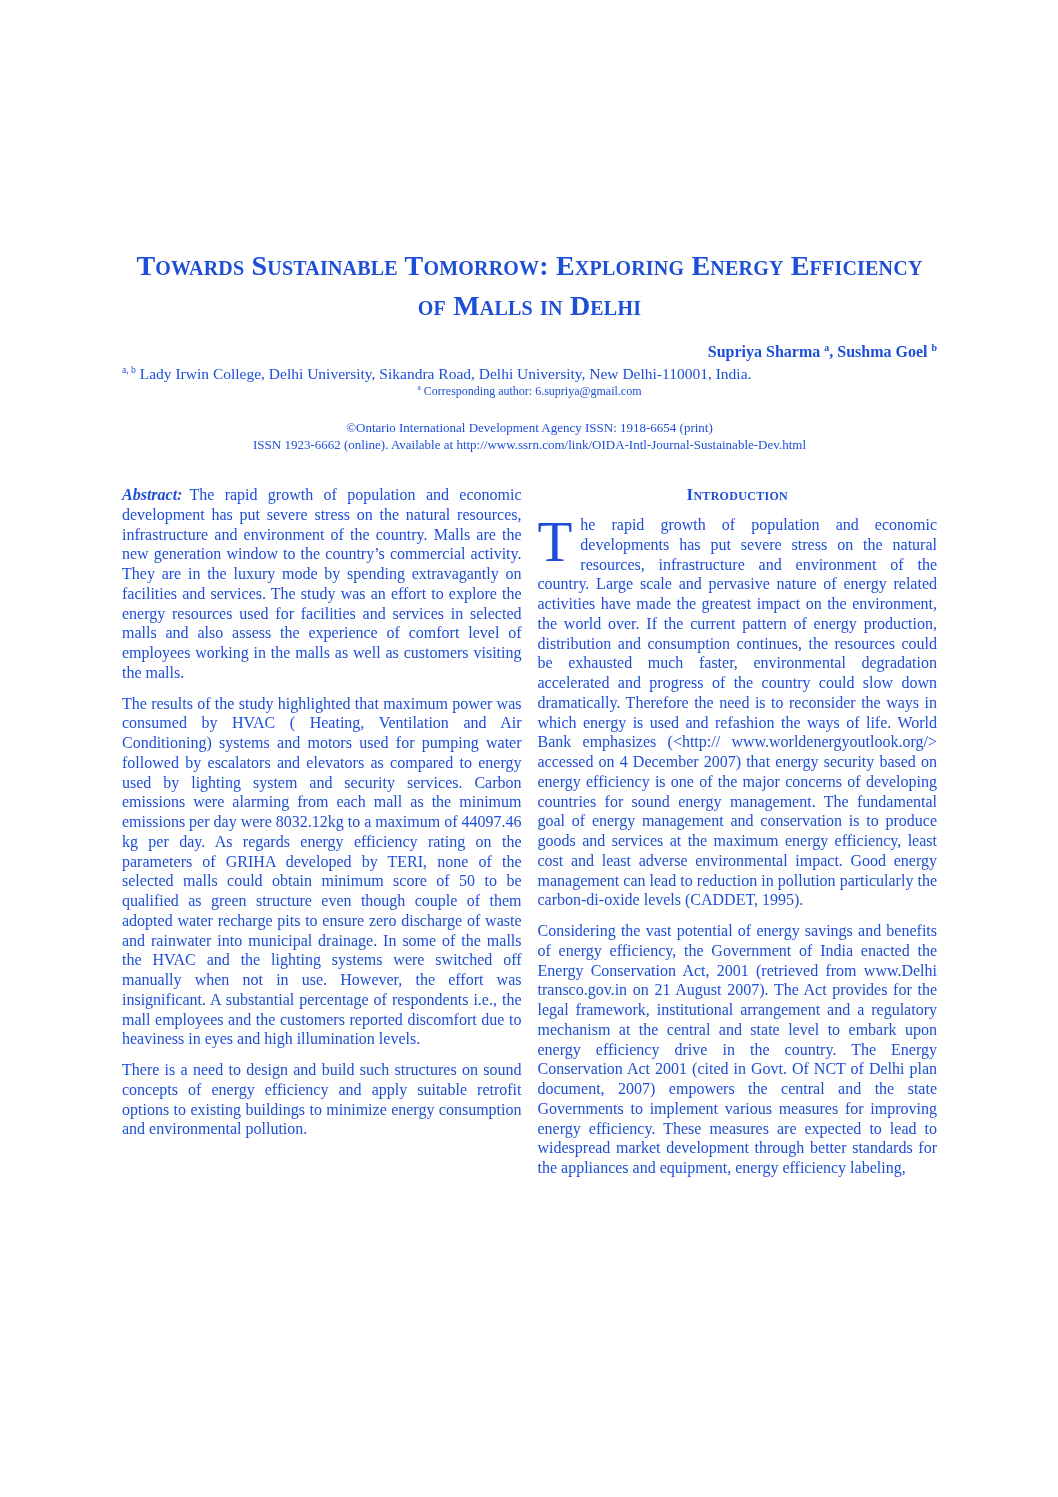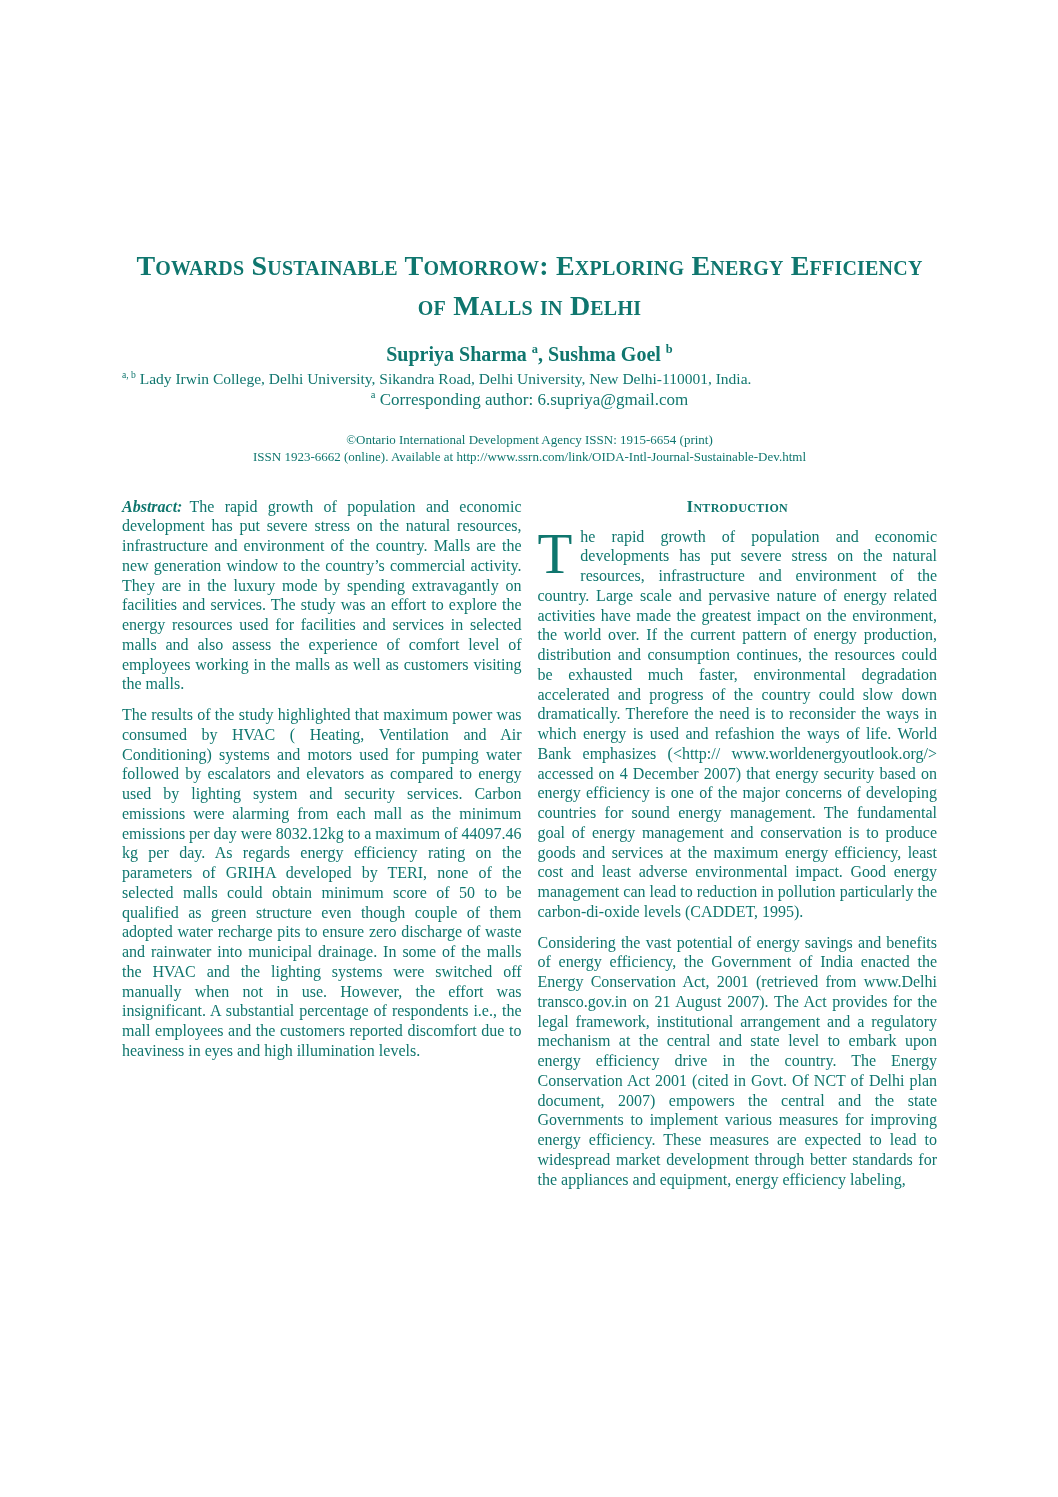--- a/index.html
+++ b/index.html
@@ -6,51 +6,51 @@
     margin: 0;
     padding: 0;
     background: #ffffff;
   }
   .page {
     position: relative;
     width: 1058px;
     height: 1497px;
     margin: 0 auto;
     background: #ffffff;
-    color: #0f766e;
+    color: #1d4ed8;
     font-family: "Liberation Serif", serif;
     box-sizing: border-box;
     padding: 246px 121px 0 122px;
     overflow: hidden;
   }
   .paper-title {
     margin: 0 auto;
     max-width: 852px;
     text-align: center;
     font-size: 28px;
     line-height: 1.42;
     font-weight: bold;
     font-variant: small-caps;
     letter-spacing: 0.2px;
   }
   .authors {
     margin-top: 17px;
-    text-align: center;
-    font-size: 20px;
+    text-align: right;
+    font-size: 16px;
     font-weight: bold;
   }
   .affiliation {
     margin-top: 3px;
     text-align: left;
     font-size: 15.5px;
     line-height: 1.3;
   }
   .corresponding {
     text-align: center;
-    font-size: 17px;
+    font-size: 12px;
     line-height: 1.3;
   }
   .publisher {
     margin-top: 21px;
     text-align: center;
     font-size: 13px;
     line-height: 1.3;
   }
   sup {
     font-size: 0.62em;
@@ -107,32 +107,35 @@
 
   <div class="affiliation">
     <sup>a, b</sup><span> Lady Irwin College, Delhi University, Sikandra Road, Delhi University, New Delhi-110001, India.</span>
   </div>
 
   <div class="corresponding">
     <sup>a</sup><span> Corresponding author: 6.supriya@gmail.com</span>
   </div>
 
   <div class="publisher">
-    <div>©Ontario International Development Agency ISSN: 1915-6654 (print)</div>
+    <div>©Ontario International Development Agency ISSN: 1918-6654 (print)</div>
     <div>ISSN 1923-6662 (online). Available at http://www.ssrn.com/link/OIDA-Intl-Journal-Sustainable-Dev.html</div>
   </div>
 
   <div class="columns">
 
     <div class="col">
       <p>
         <span class="lead">Abstract:</span><span>The rapid growth of population and economic development has put severe stress on the natural resources, infrastructure and environment of the country. Malls are the new generation window to the country’s commercial activity. They are in the luxury mode by spending extravagantly on facilities and services. The study was an effort to explore the energy resources used for facilities and services in selected malls and also assess the experience of comfort level of employees working in the malls as well as customers visiting the malls.</span>
       </p>
       <p>
         <span>The results of the study highlighted that maximum power was consumed by HVAC ( Heating, Ventilation and Air Conditioning)  systems and motors used for pumping water followed by escalators and elevators as compared to energy used by lighting system and security services. Carbon emissions were alarming from each mall as the minimum emissions per day were 8032.12kg to a maximum of 44097.46 kg per day. As regards energy efficiency rating on the parameters of GRIHA developed by TERI, none of the selected malls could obtain minimum score of 50 to be qualified as green structure even though couple of them adopted water recharge pits to ensure zero discharge of waste and rainwater into municipal drainage. In some of the malls the HVAC and the lighting systems were switched off manually when not in use. However, the effort was insignificant. A substantial percentage of respondents i.e., the mall employees and the customers reported discomfort due to heaviness in eyes and high illumination levels.</span>
+      </p>
+      <p>
+        <span>There is a need to design and build such structures on sound concepts of energy efficiency and apply suitable retrofit options to existing buildings to minimize energy consumption and environmental pollution.</span>
       </p>
     </div>
 
     <div class="col">
       <h2 class="intro-heading">Introduction</h2>
       <p>
         <span class="dropcap">T</span><span>he rapid growth of population and economic developments has put severe stress on the natural resources, infrastructure and environment of the country. Large scale and pervasive nature of energy related activities have made the greatest impact on the environment, the world over. If the current pattern of energy production, distribution and consumption continues, the resources could be exhausted much faster, environmental degradation accelerated and progress of the country could slow down dramatically. Therefore the need is to reconsider the ways in which energy is used and refashion the ways of life. World Bank emphasizes (&lt;http:// www.worldenergyoutlook.org/&gt; accessed on 4 December 2007) that energy security based on energy efficiency is one of the major concerns of developing countries for sound energy management. The fundamental goal of energy management and conservation is to produce goods and services at the maximum energy efficiency, least cost and least adverse environmental impact. Good energy management can lead to reduction in pollution particularly the carbon-di-oxide levels (CADDET, 1995).</span>
       </p>
       <p>
         <span>Considering the vast potential of energy savings and benefits of energy efficiency, the Government of India enacted the Energy Conservation Act, 2001 (retrieved from www.Delhi transco.gov.in on 21 August 2007). The Act provides for the legal framework, institutional arrangement and a regulatory mechanism at the central and state level to embark upon energy efficiency drive in the country. The Energy Conservation Act 2001 (cited in Govt. Of NCT of Delhi plan document, 2007) empowers the central and the state Governments to implement various measures for improving energy efficiency. These measures are expected to lead to widespread market development through better standards for the appliances and equipment, energy efficiency labeling,</span>

